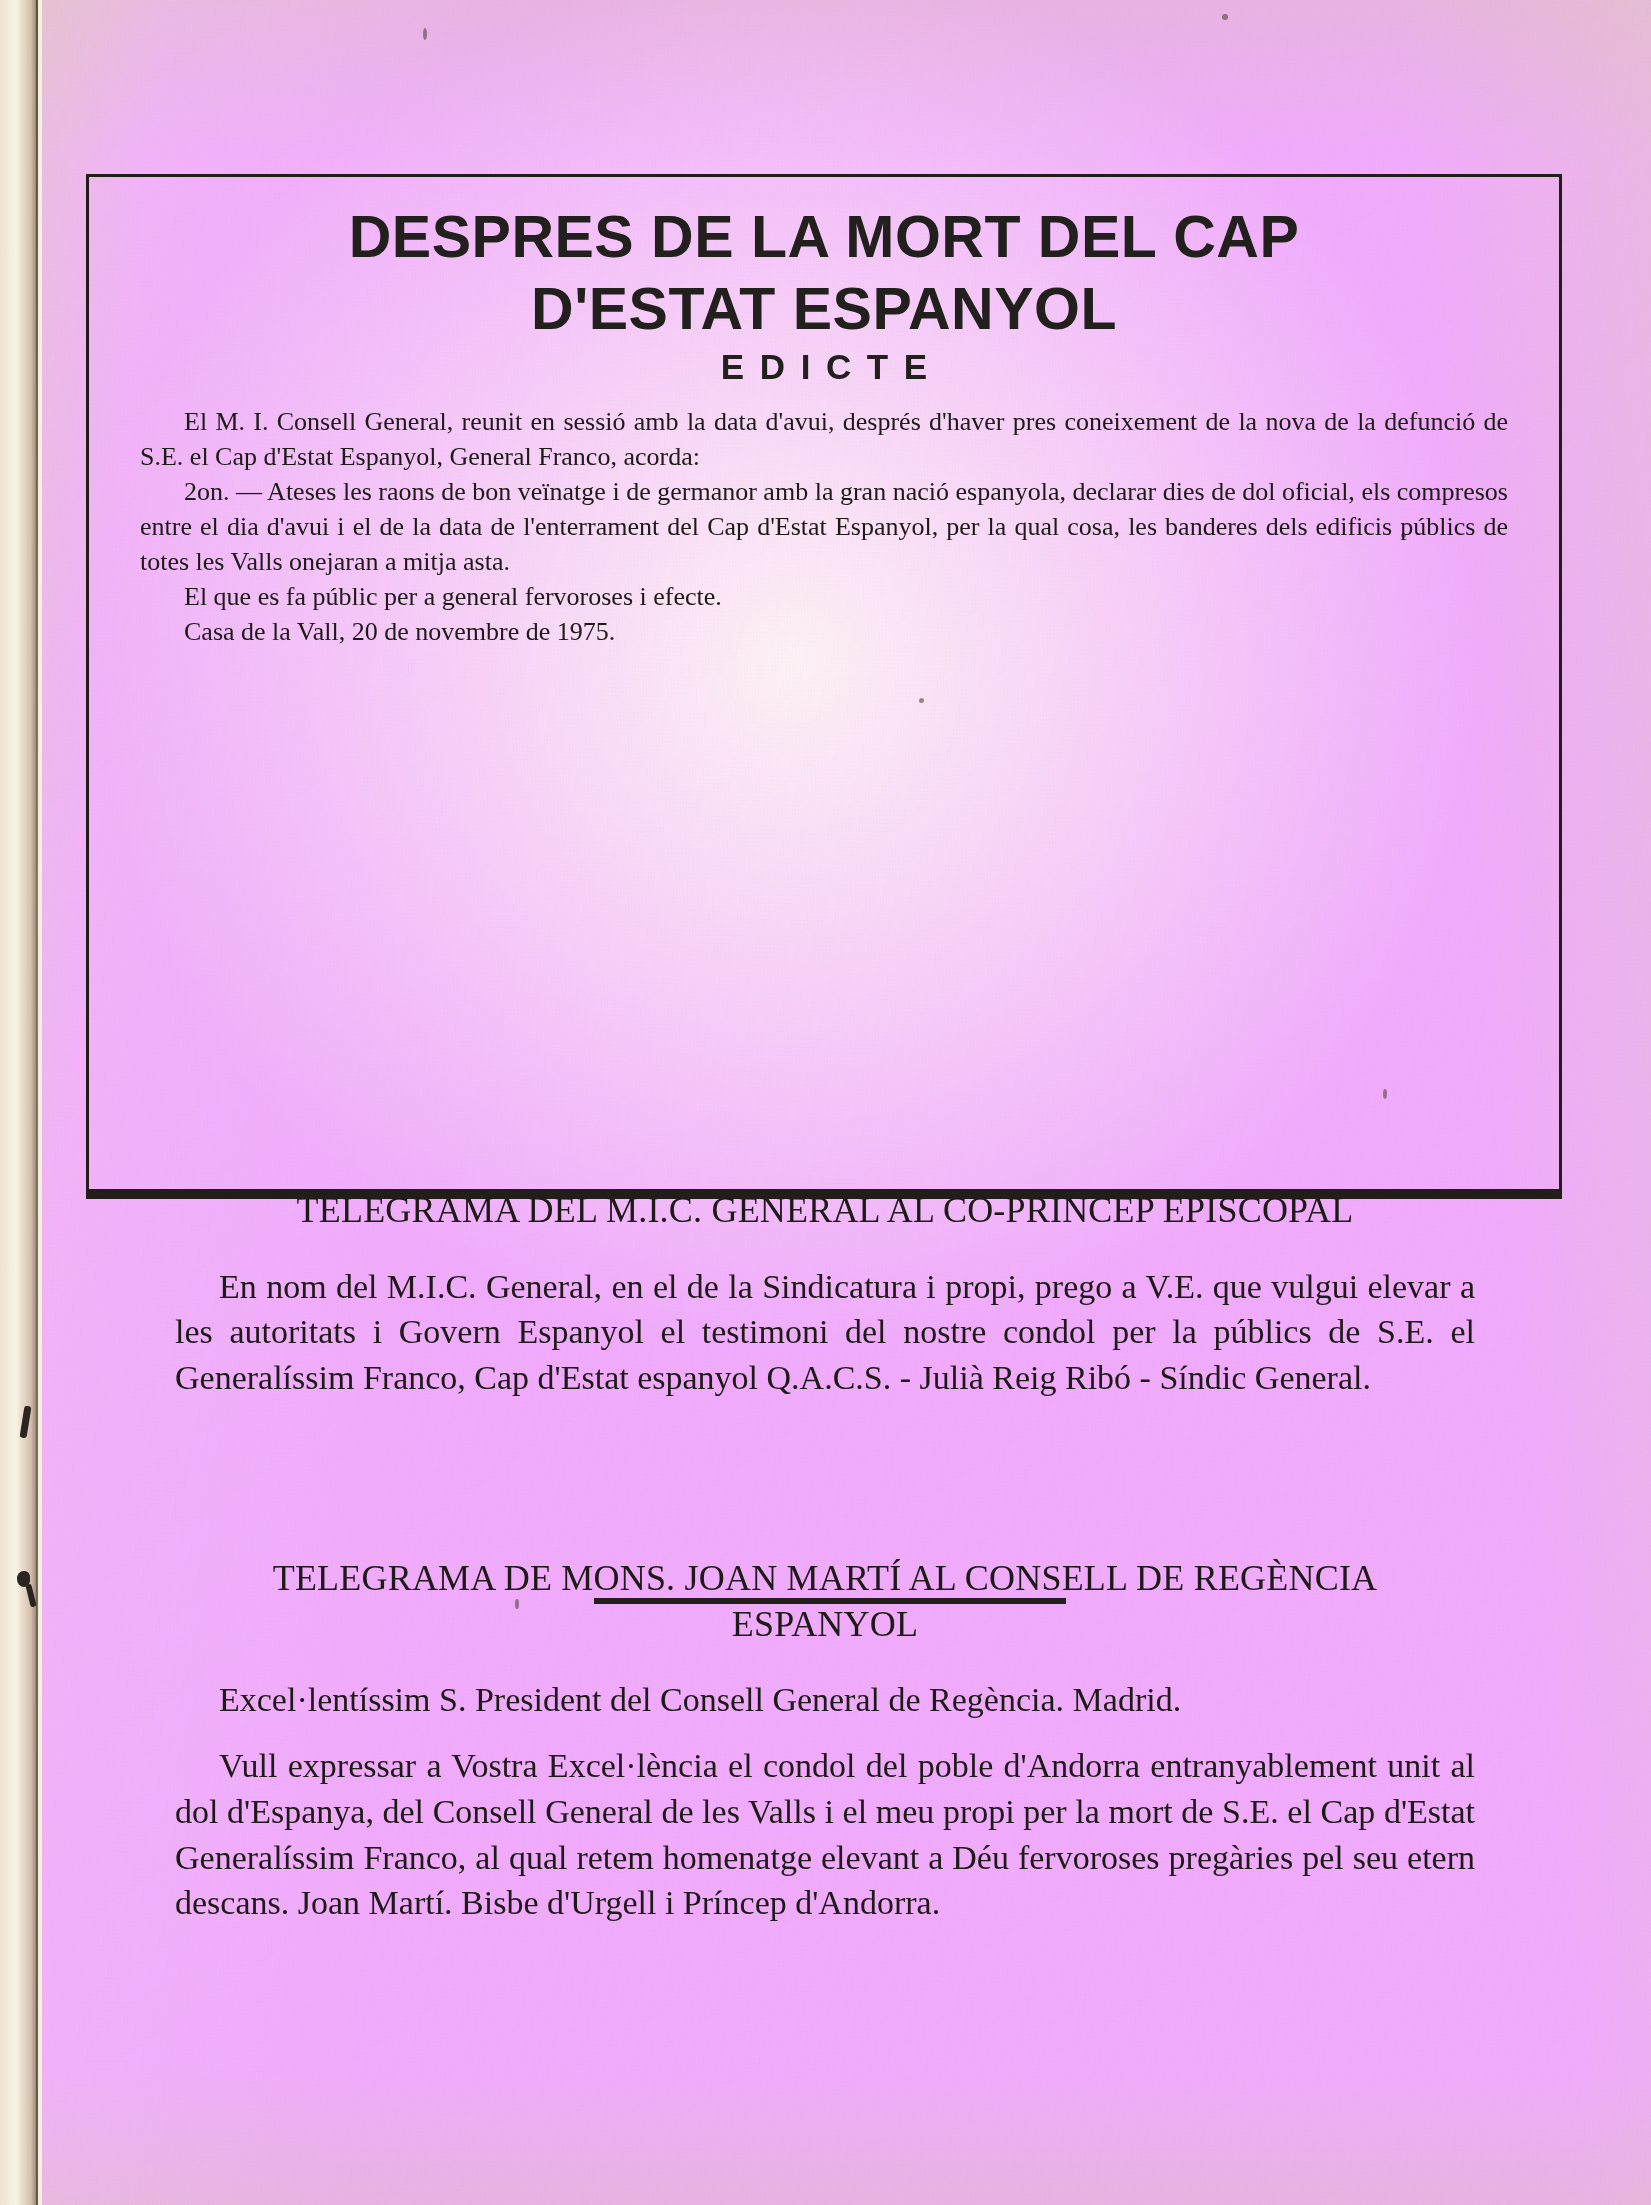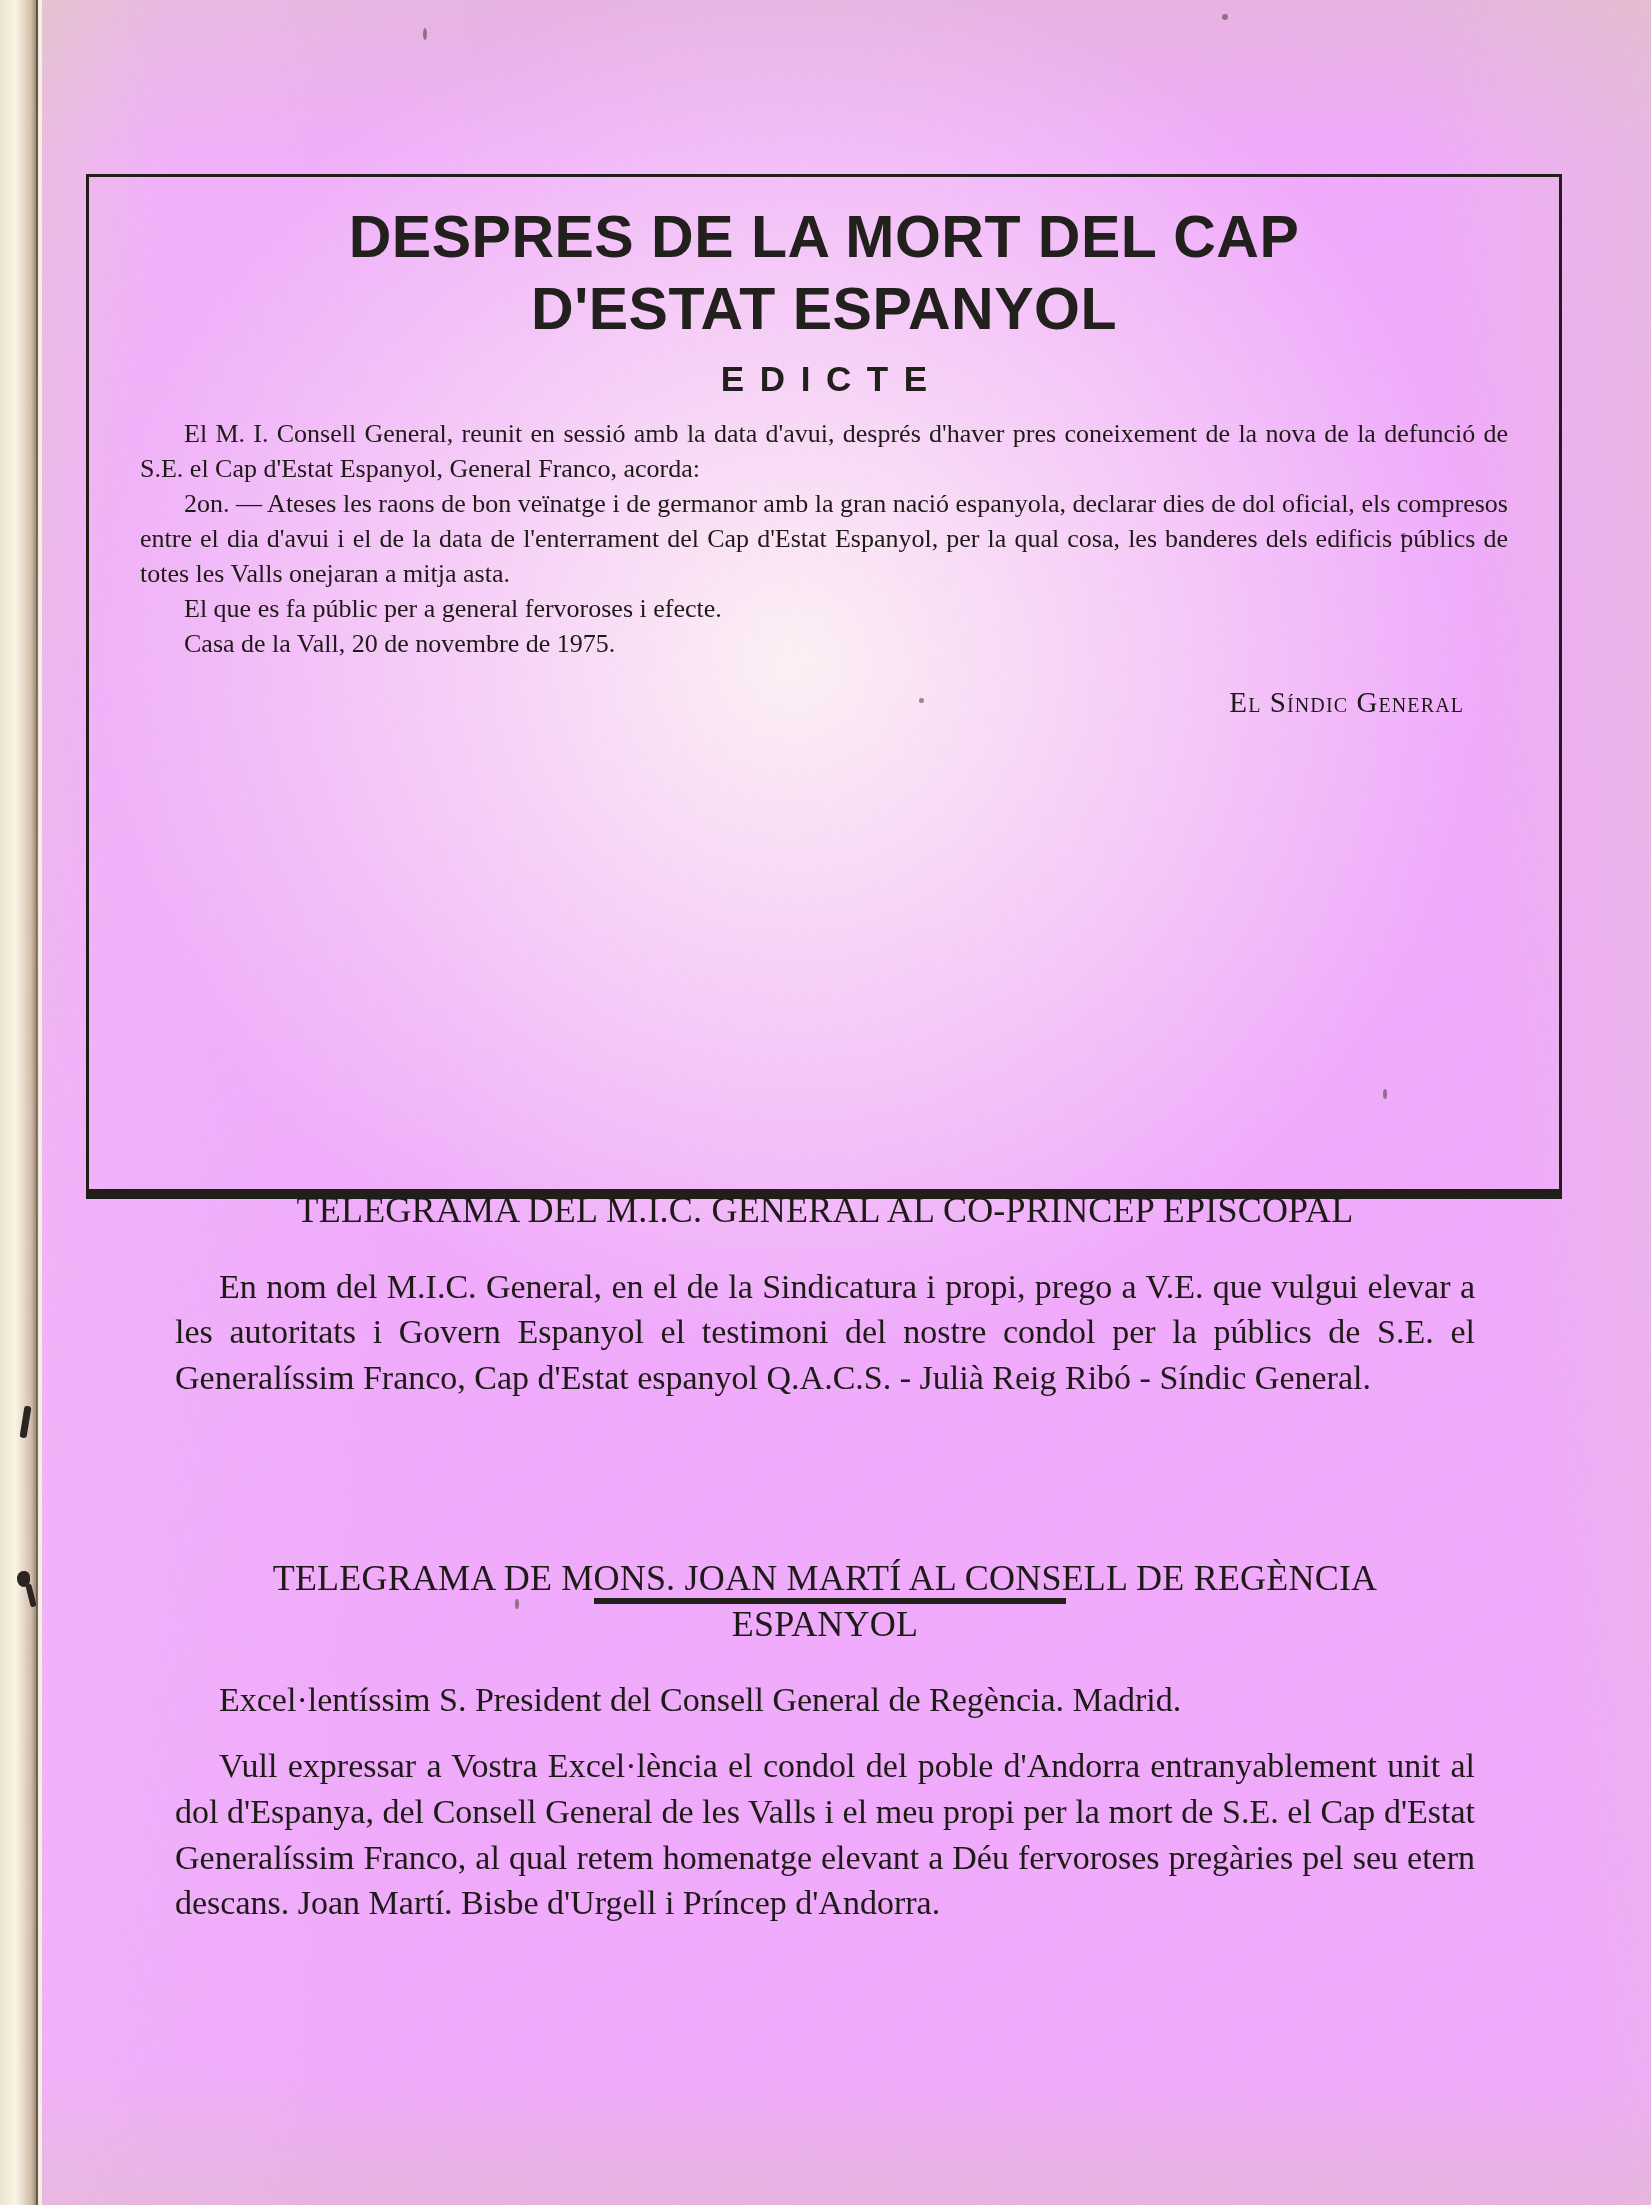--- a/index.html
+++ b/index.html
@@ -98,21 +98,21 @@
     color: #22201d;
   }
 
   .doc-subtitle {
     text-align: center;
     font-family: "Liberation Sans", "DejaVu Sans", sans-serif;
     font-weight: 700;
     font-size: 35px;
     letter-spacing: 15.6px;
     text-indent: 15.6px;
-    margin: 13px 0 0 0;
+    margin: 1px 0 0 0;
     color: #22201d;
   }
 
   .body-text {
     font-size: 26px;
     line-height: 1.345;
     text-align: justify;
     margin: 0;
     hyphens: manual;
     color: #1d1a17;
@@ -212,21 +212,20 @@
 
     <h2 class="doc-subtitle">EDICTE</h2>
 
     <div class="edicte-body">
       <p class="body-text indent">El M. I. Consell General, reunit en sessió amb la data d'avui, després d'haver pres coneixement de la nova de la defunció de S.E. el Cap d'Estat Espanyol, General Franco, acorda:</p>
       <p class="body-text indent">2on. — Ateses les raons de bon veïnatge i de germanor amb la gran nació espanyola, declarar dies de dol oficial, els compresos entre el dia d'avui i el de la data de l'enterrament del Cap d'Estat Espanyol, per la qual cosa, les banderes dels edificis públics de totes les Valls onejaran a mitja asta.</p>
       <p class="body-text indent">El que es fa públic per a general fervoroses i efecte.</p>
       <p class="body-text indent">Casa de la Vall, 20 de novembre de 1975.</p>
     </div>
 
-    <div class="signature">El Síndic General</div>
 
   </section>
 
   <section class="telegram tg1">
     <h3 class="tg-heading">TELEGRAMA DEL M.I.C. GENERAL AL CO-PRÍNCEP EPISCOPAL</h3>
     <p class="tg-body">En nom del M.I.C. General, en el de la Sindicatura i propi, prego a V.E. que vulgui elevar a les autoritats i Govern Espanyol el testimoni del nostre condol per la públics de S.E. el Generalíssim Franco, Cap d'Estat espanyol Q.A.C.S. - Julià Reig Ribó - Síndic General.</p>
   </section>
 
   <div class="rule"></div>
 

